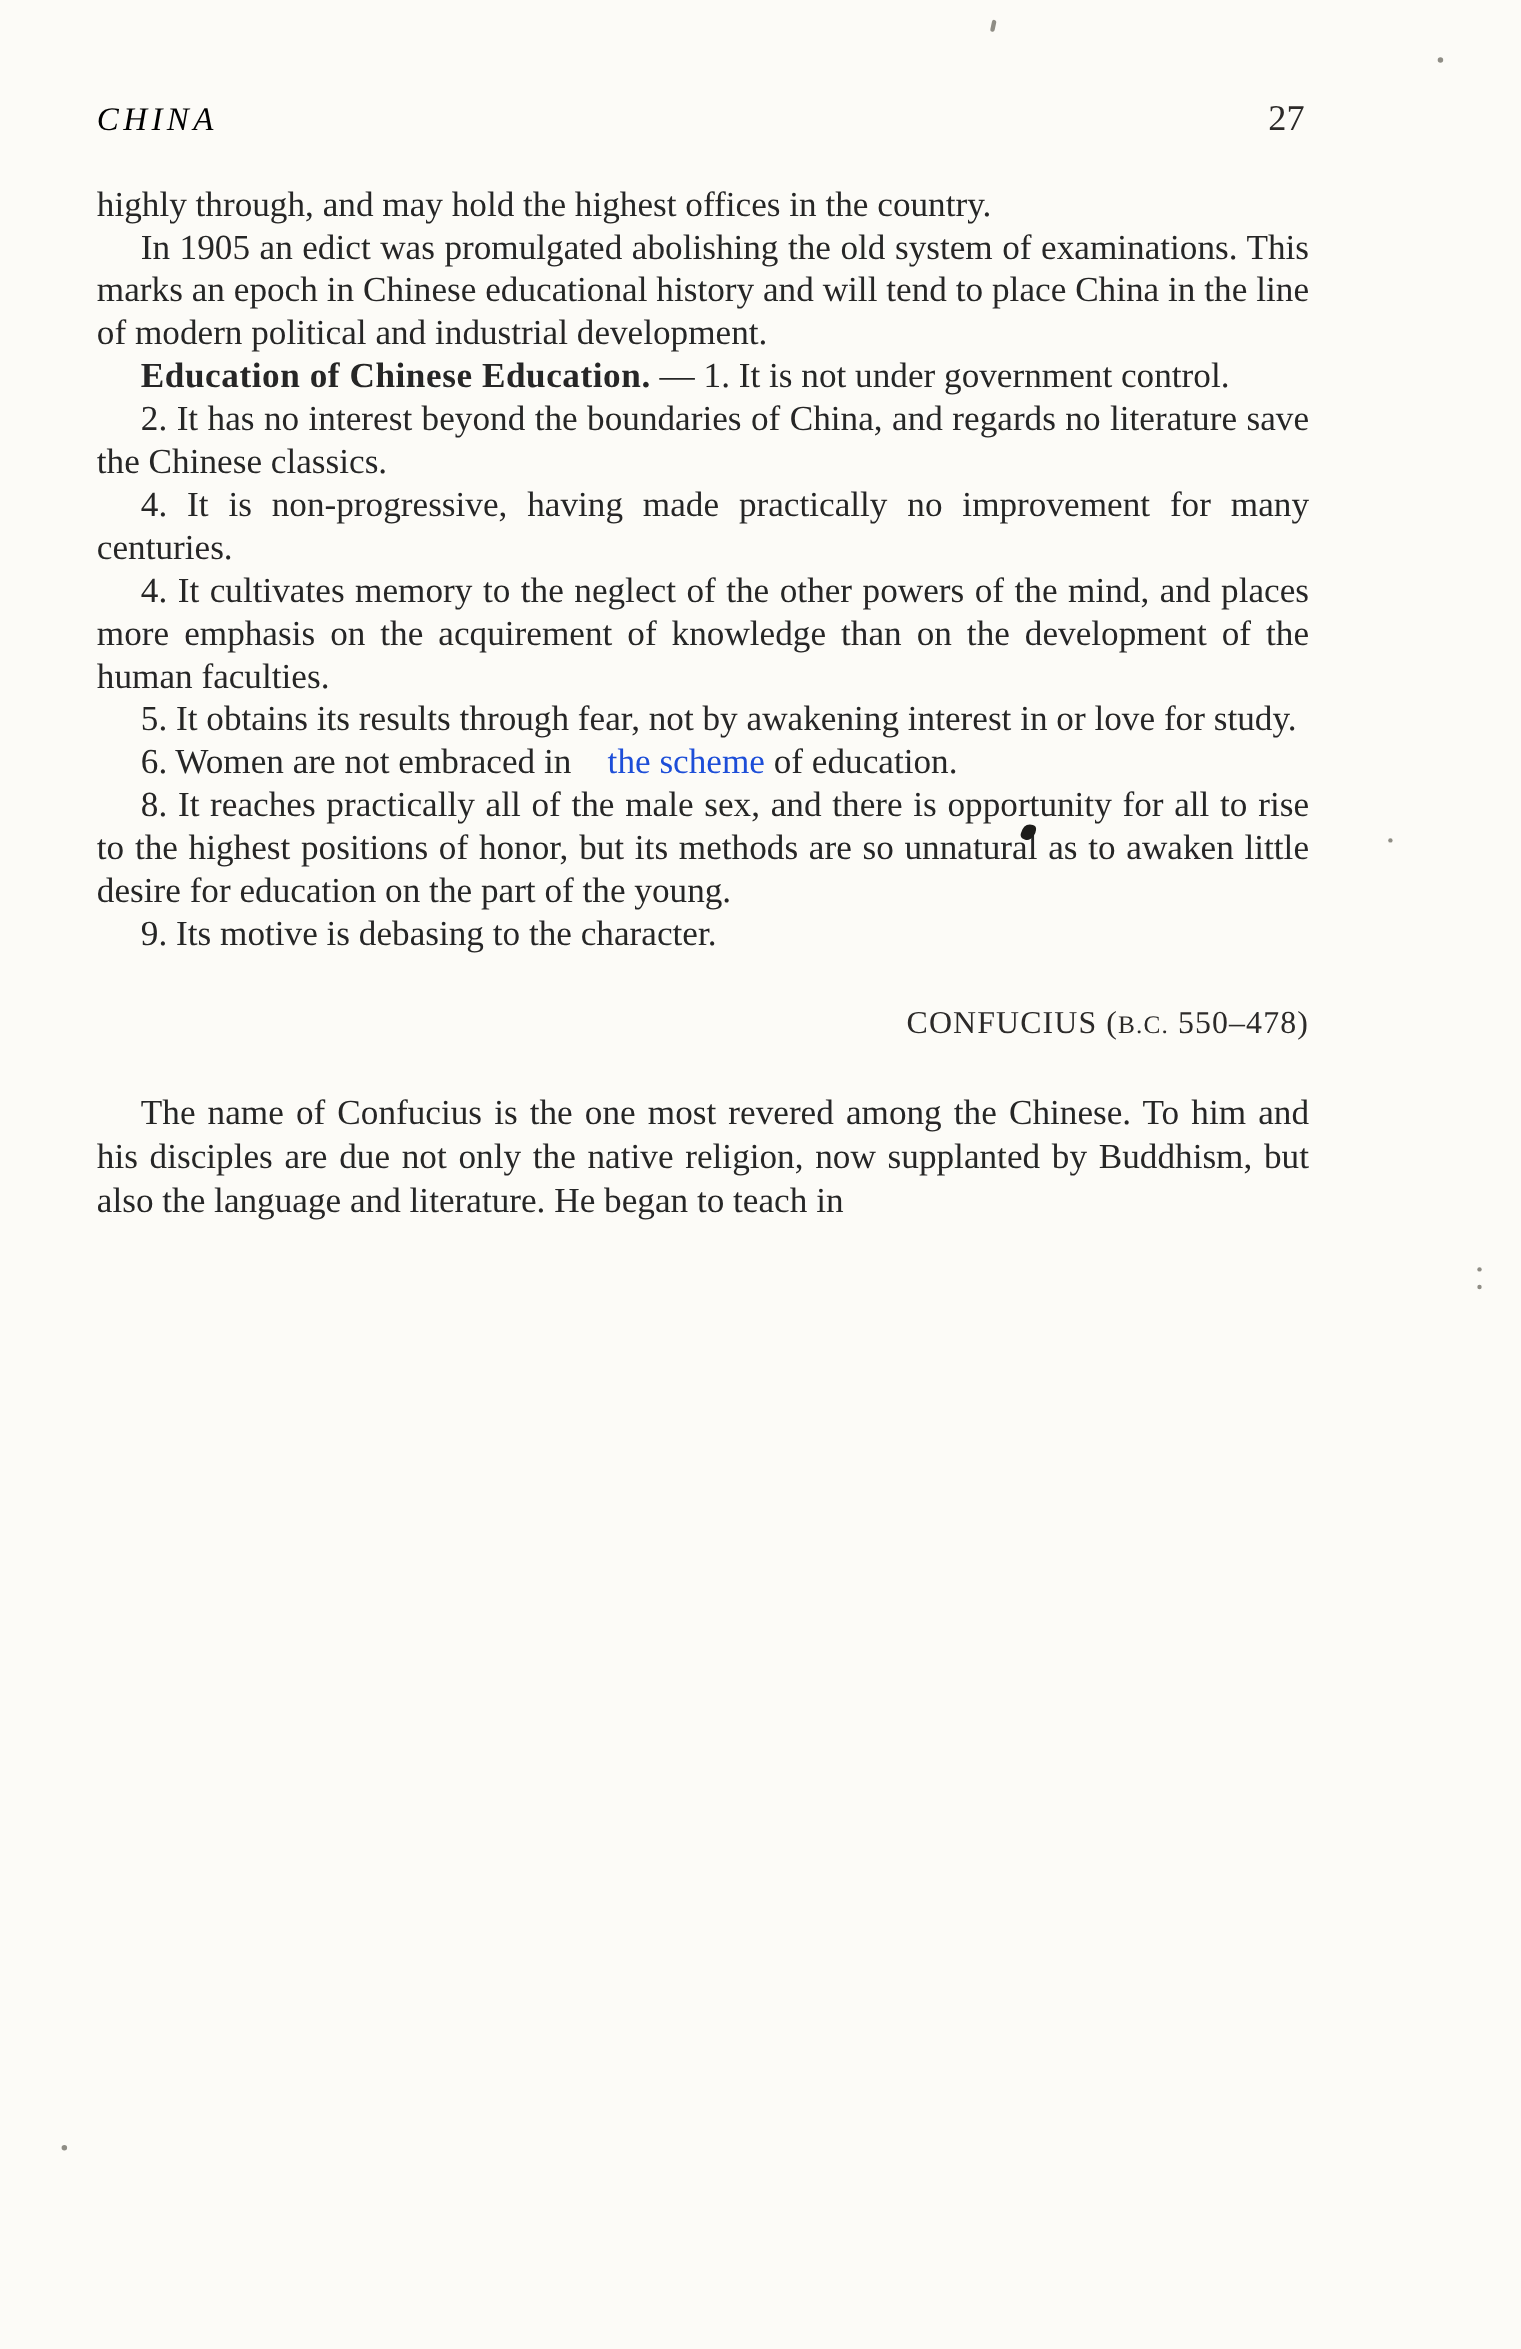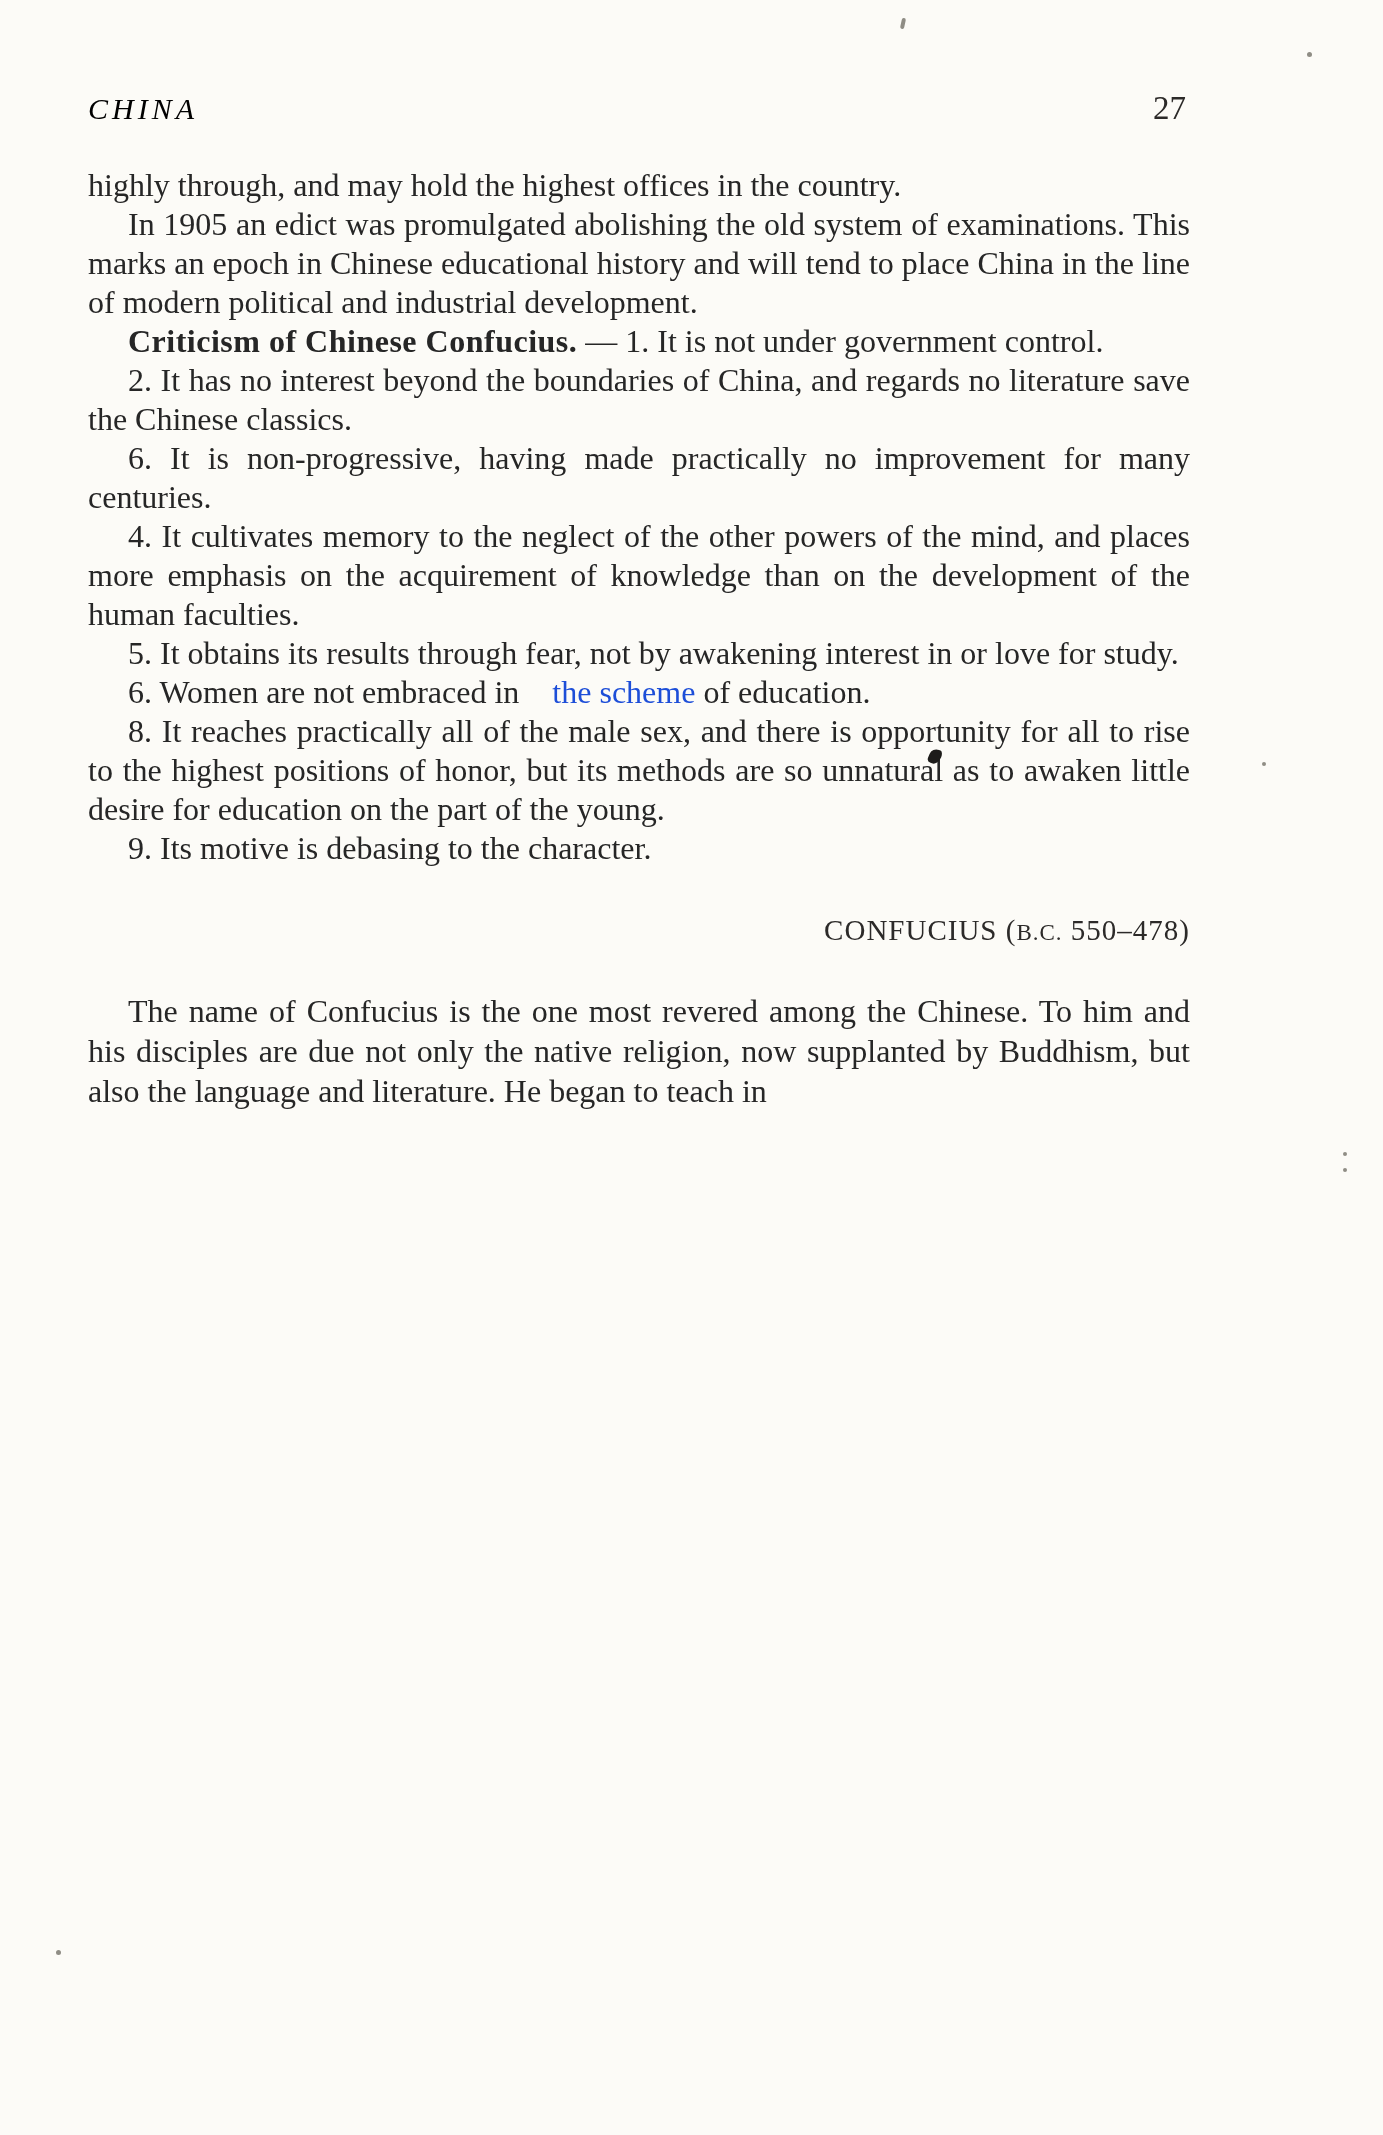--- a/index.html
+++ b/index.html
@@ -99,23 +99,23 @@
   <div class="content">
 
     <div class="page-header">
       <div class="running-title">CHINA</div>
       <div class="page-number">27</div>
     </div>
 
     <div class="body-text">
       <p>highly through, and may hold the highest offices in the country.</p>
       <p class="indent">In 1905 an edict was promulgated abolishing the old system of examinations. This marks an epoch in Chinese educational history and will tend to place China in the line of modern political and industrial development.</p>
-      <p class="indent"><span class="lead-bold">Criticism of Chinese Confucius.</span><span> — 1. It is not under government control.</span></p>
+      <p class="indent"><span class="lead-bold">Education of Chinese Education.</span><span> — 1. It is not under government control.</span></p>
       <p class="indent">2. It has no interest beyond the boundaries of China, and regards no literature save the Chinese classics.</p>
-      <p class="indent">6. It is non-progressive, having made practically no improvement for many centuries.</p>
+      <p class="indent">4. It is non-progressive, having made practically no improvement for many centuries.</p>
       <p class="indent">4. It cultivates memory to the neglect of the other powers of the mind, and places more emphasis on the acquirement of knowledge than on the development of the human faculties.</p>
       <p class="indent">5. It obtains its results through fear, not by awakening interest in or love for study.</p>
       <p class="indent"><span>6. Women are not embraced in </span><span class="faded">the scheme</span><span> of education.</span></p>
       <p class="indent">8. It reaches practically all of the male sex, and there is opportunity for all to rise to the highest positions of honor, but its methods are so unnatural as to awaken little desire for education on the part of the young.</p>
       <p class="indent">9. Its motive is debasing to the character.</p>
     </div>
 
     <div class="section-heading"><span>CONFUCIUS (</span><span class="era">B.C.</span><span> 550–478)</span></div>
 
     <div class="closing">

